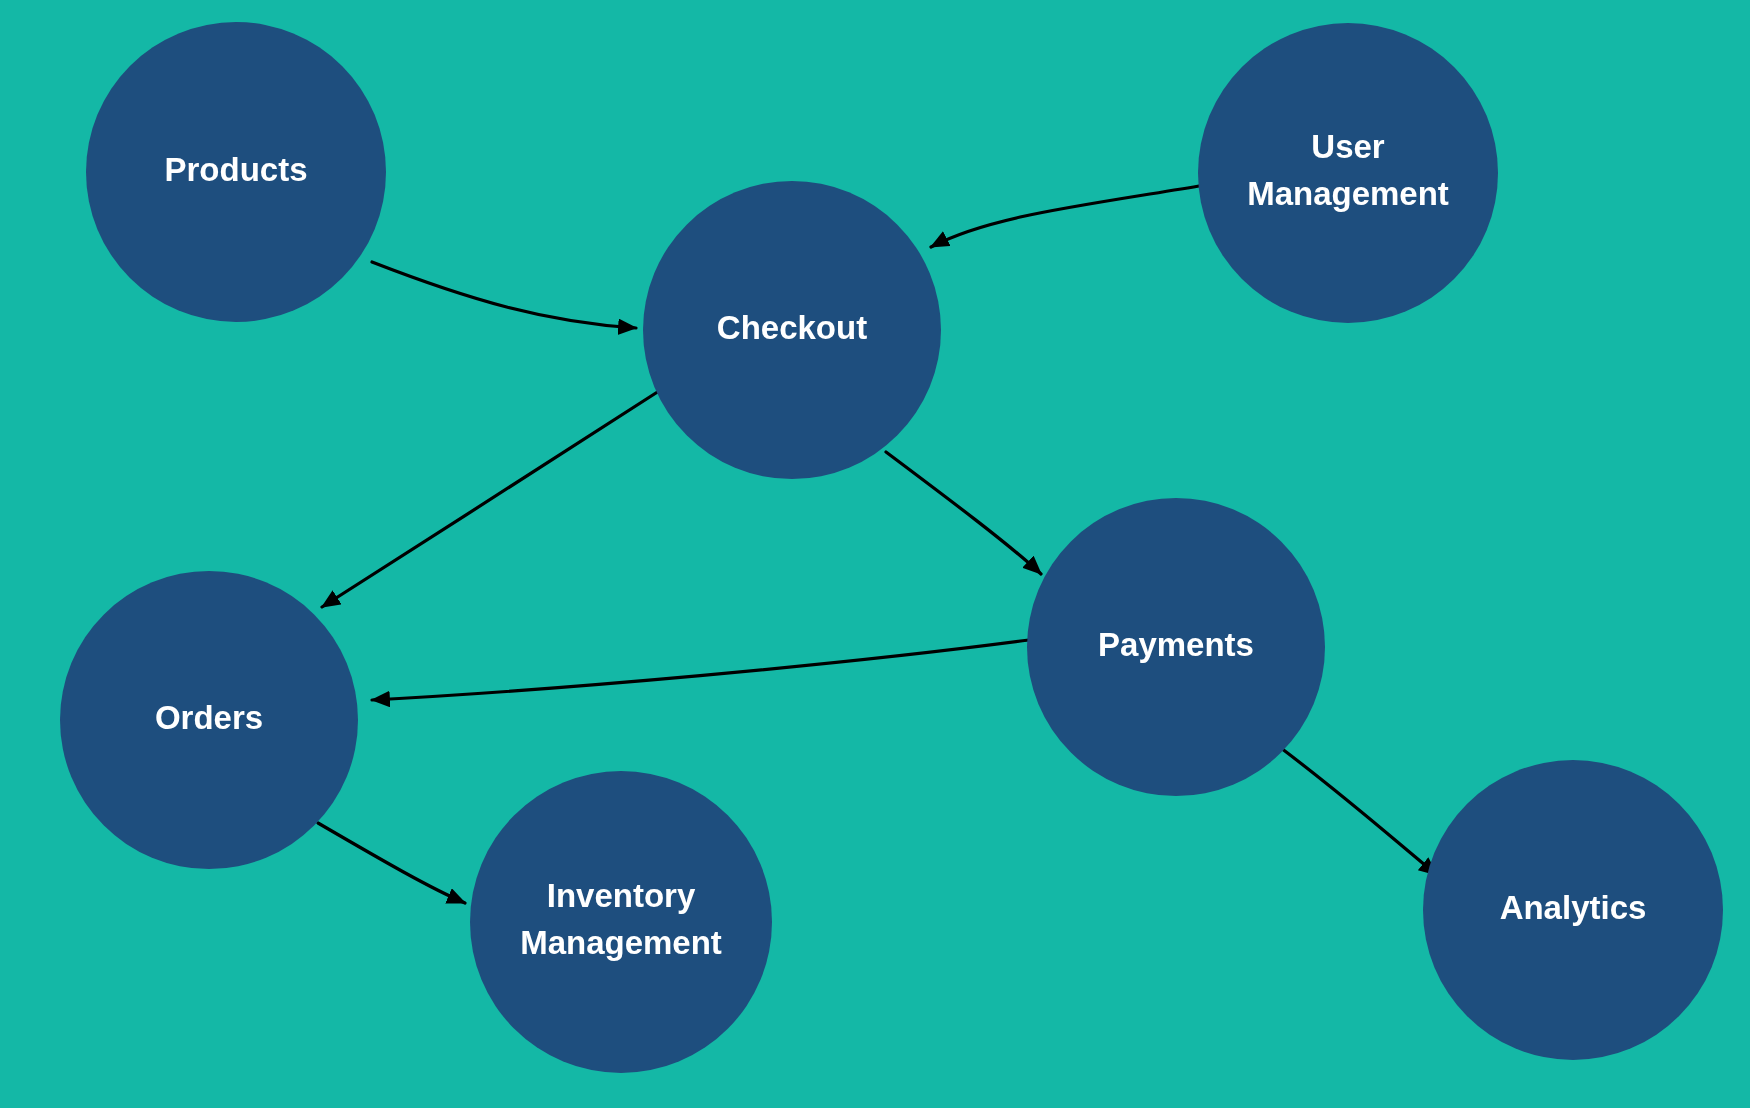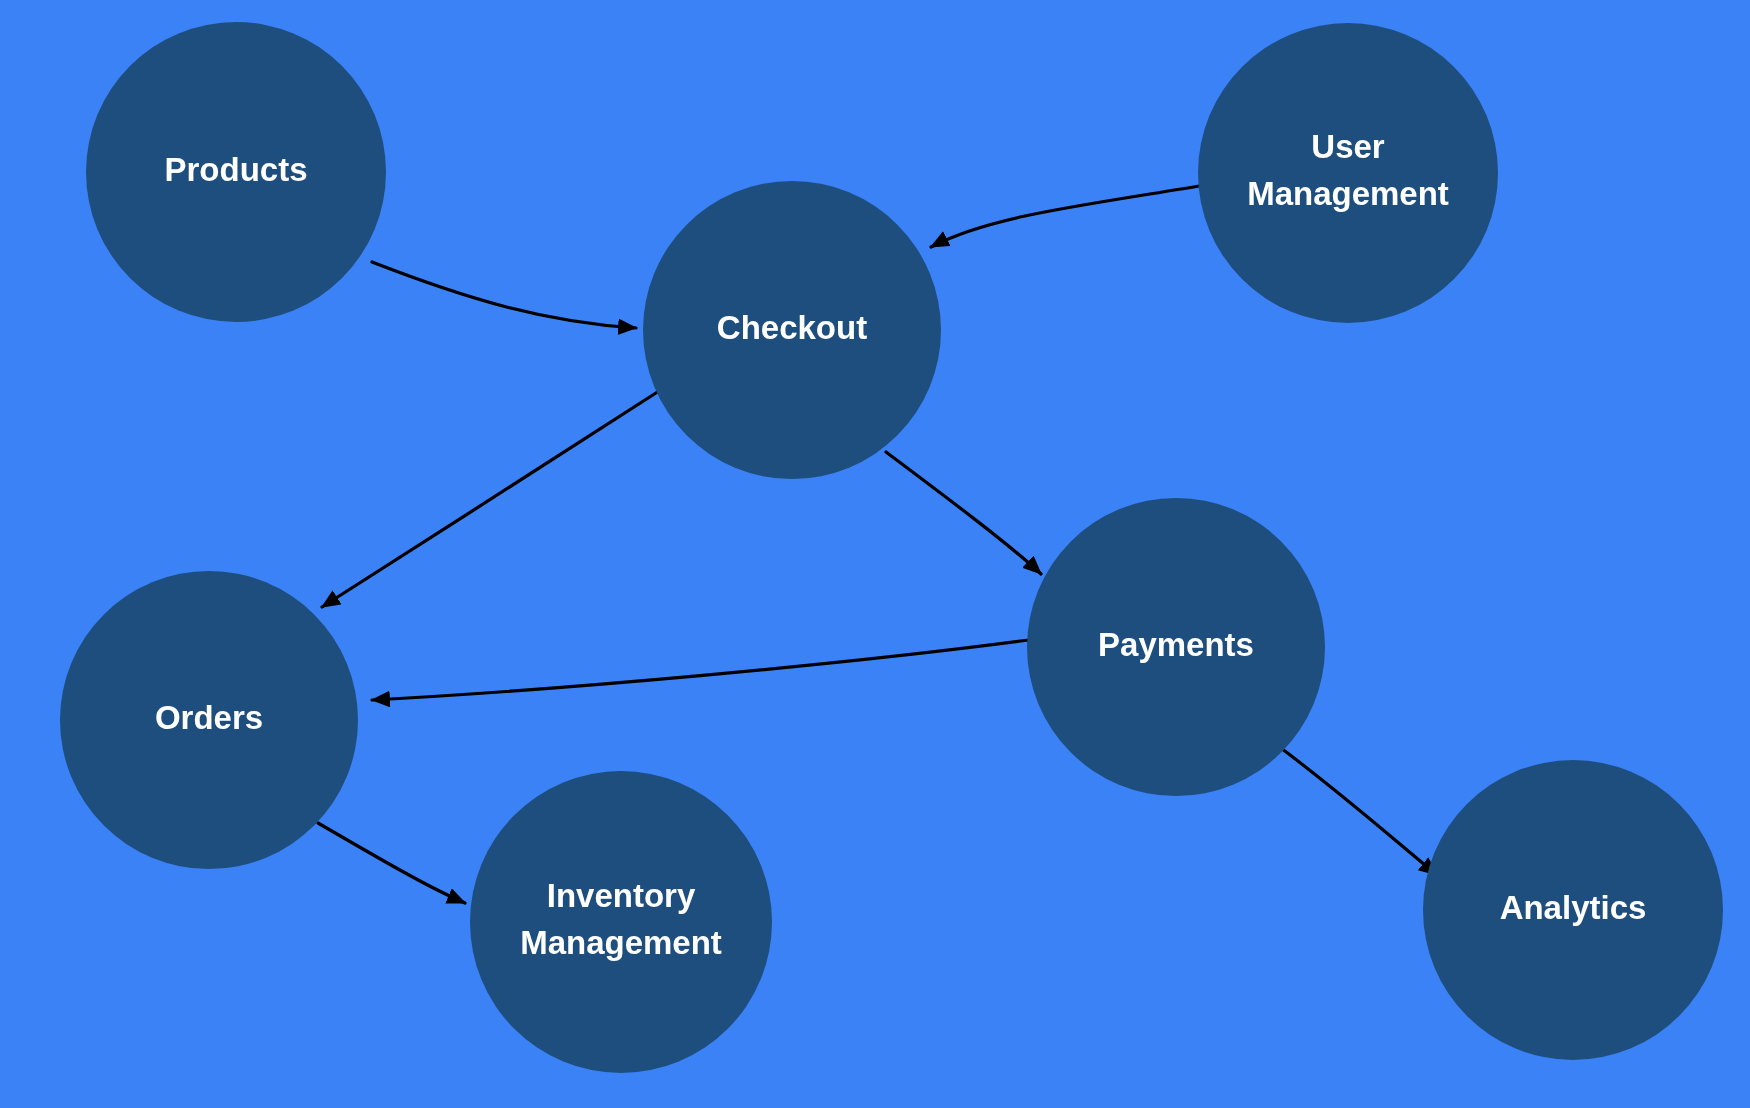--- a/index.html
+++ b/index.html
@@ -39,21 +39,21 @@
   .edge-path {
     fill: none;
     stroke: #000000;
     stroke-width: 3.2px;
     stroke-linecap: round;
   }
 </style>
 </head>
 <body>
 
-<div id="canvas" style="background: #3b82f6;">
+<div id="canvas" style="background: #14b8a6;">
   <svg id="graph-svg" viewBox="0 0 1750 1108" xmlns="http://www.w3.org/2000/svg">
     <defs>
       <marker id="arrowhead" markerWidth="7" markerHeight="7" refX="5.6" refY="2.6" orient="auto" markerUnits="strokeWidth">
         <path d="M 0 0 L 6 2.6 L 0 5.2 z" fill="#000000"></path>
       </marker>
     </defs>
     <g id="edges-layer">
         <path class="edge-path" d="M 372 262 C 470 300 545 322 636 328" stroke="#000000" marker-end="url(#arrowhead)"></path>
         <path class="edge-path" d="M 1199 186 C 1080 206 990 216 931 247" stroke="#000000" marker-end="url(#arrowhead)"></path>
         <path class="edge-path" d="M 659 391 C 560 455 430 538 322 607" stroke="#000000" marker-end="url(#arrowhead)"></path>

